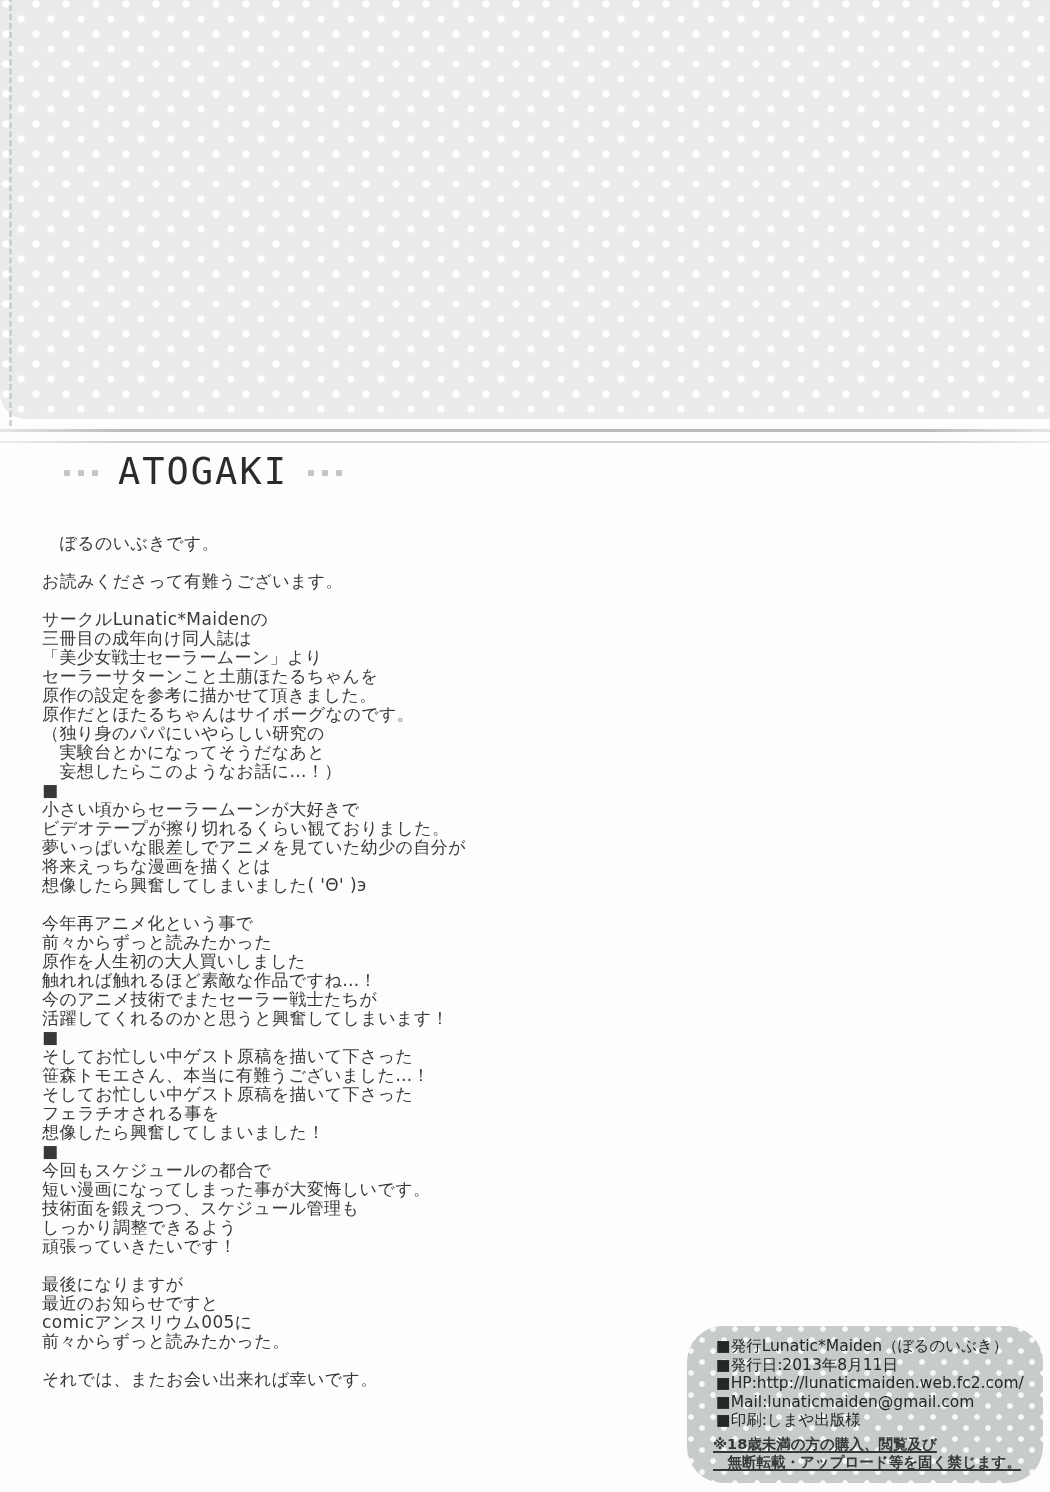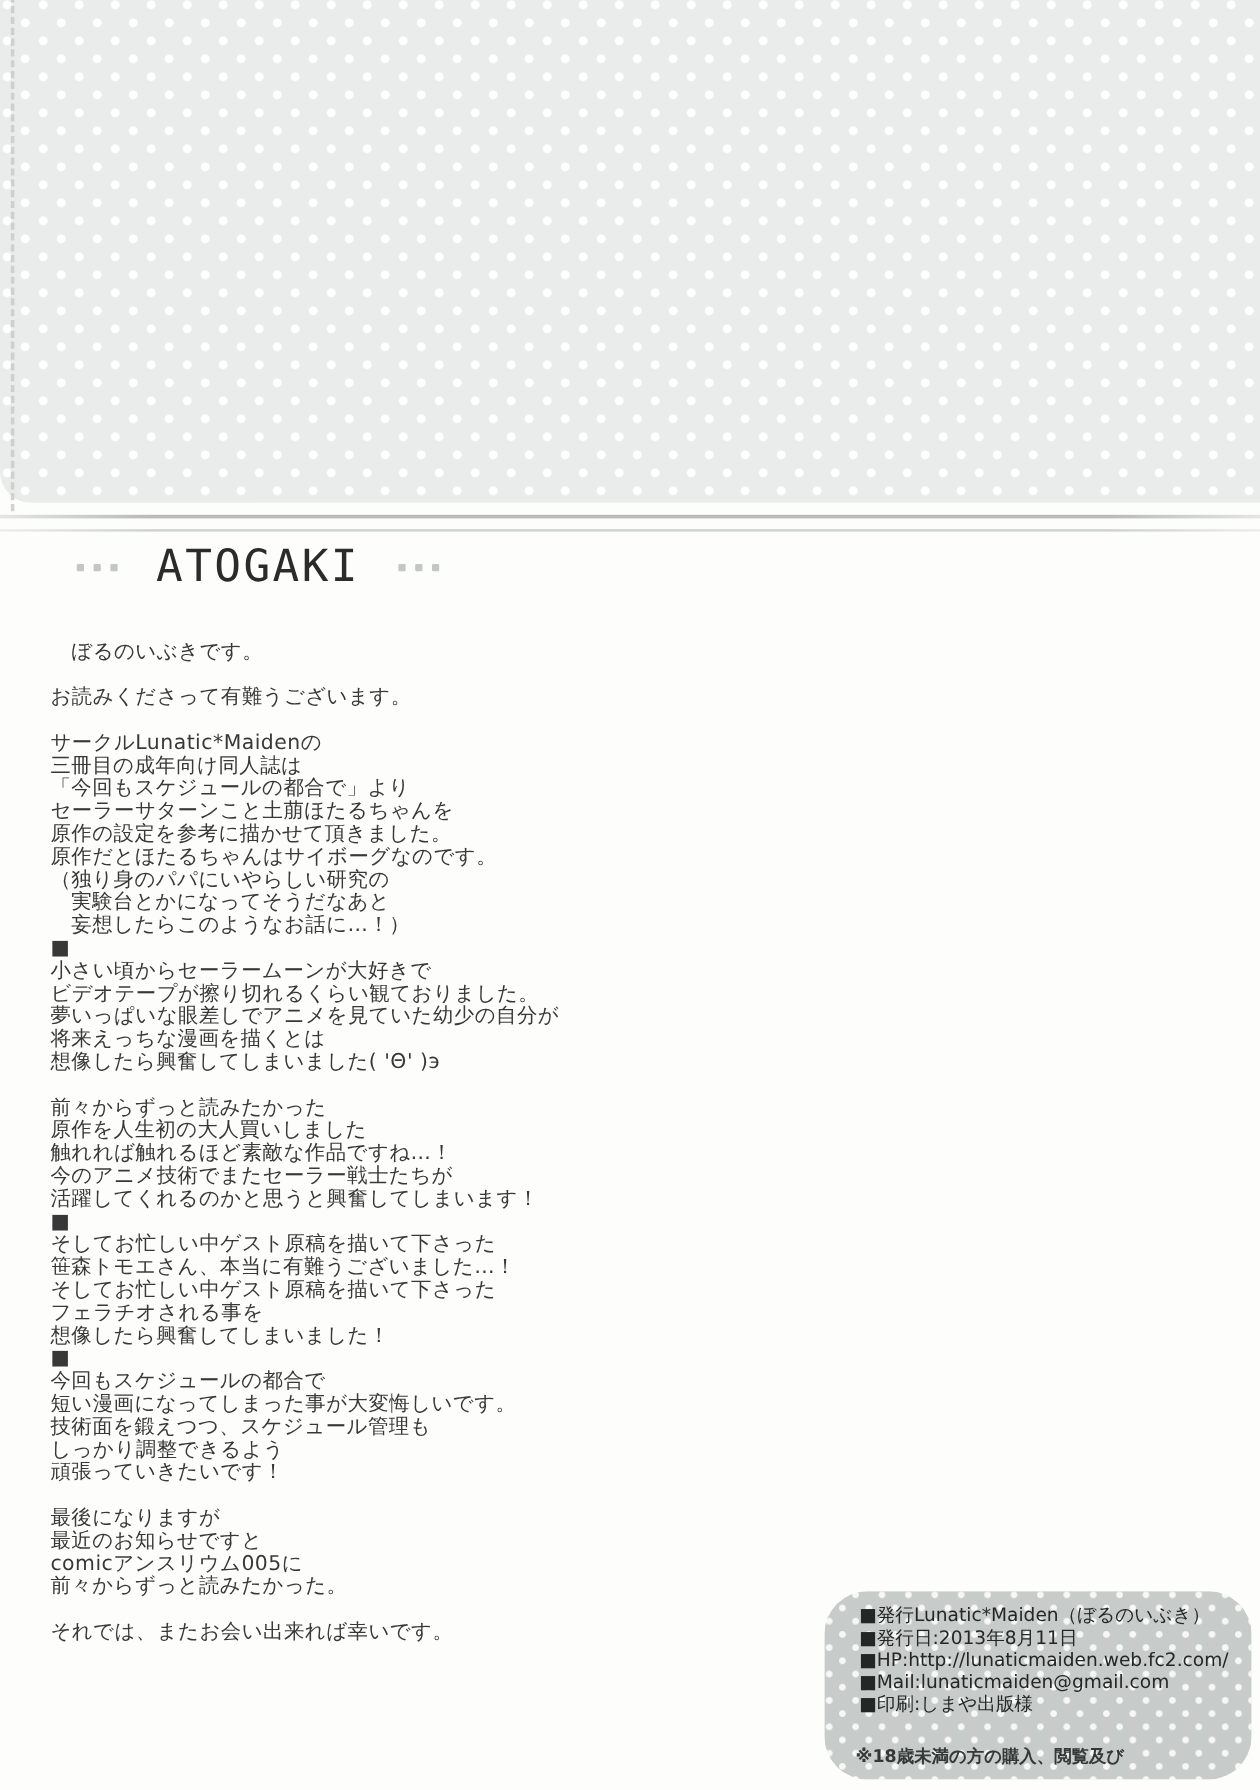--- a/index.html
+++ b/index.html
@@ -49,21 +49,21 @@
     background:linear-gradient(90deg, rgba(183,187,186,.35), var(--rule_dark) 12%, var(--rule_dark) 88%, rgba(183,187,186,.35));
   }
   .rule-bottom {
     position:absolute; left:0; top:441px; width:1050px; height:2px;
     background:linear-gradient(90deg, rgba(205,209,208,.35), var(--rule_light) 12%, var(--rule_light) 88%, rgba(205,209,208,.35));
   }
 
   
   .title-row {
     position:absolute; left:64px; top:446px;
-    display:flex; align-items:center; gap:32px;
+    display:flex; align-items:center; gap:20px;
     height:50px;
   }
   .page-title {
     font-family:"DejaVu Sans Mono", monospace;
     font-size:37px;
     letter-spacing:2px;
     color:var(--title_text);
     white-space:nowrap;
   }
   .dot-cluster { display:flex; gap:8px; padding-top:4px; }
@@ -104,23 +104,23 @@
   .colophon-lines .line { white-space:pre; min-height:18.5px; }
 
   .age-warning {
     position:absolute; left:26px; top:110px;
     font-size:14.5px; line-height:17.5px;
     font-weight:bold;
     color:#343837;
   }
   .age-warning .line {
     white-space:pre;
+    text-decoration:underline;
     text-decoration-thickness:1.5px;
     text-underline-offset:2px;
-    margin-top:20px;
   }
 </style>
 </head>
 <body>
 
 <div class="header-band"></div>
 <div class="scan-edge"></div>
 
 <div class="rule-top"></div>
 <div class="rule-bottom"></div>
@@ -139,34 +139,35 @@
     </span>
 </div>
 
 <div class="afterword-body">
     <div class="line">　ぼるのいぶきです。</div>
     <div class="line"></div>
     <div class="line">お読みくださって有難うございます。</div>
     <div class="line"></div>
     <div class="line">サークルLunatic*Maidenの</div>
     <div class="line">三冊目の成年向け同人誌は</div>
-    <div class="line">「今回もスケジュールの都合で」より</div>
+    <div class="line">「美少女戦士セーラームーン」より</div>
     <div class="line">セーラーサターンこと土萠ほたるちゃんを</div>
     <div class="line">原作の設定を参考に描かせて頂きました。</div>
     <div class="line">原作だとほたるちゃんはサイボーグなのです。</div>
     <div class="line">（独り身のパパにいやらしい研究の</div>
     <div class="line">　実験台とかになってそうだなあと</div>
     <div class="line">　妄想したらこのようなお話に…！）</div>
     <div class="line">■</div>
     <div class="line">小さい頃からセーラームーンが大好きで</div>
     <div class="line">ビデオテープが擦り切れるくらい観ておりました。</div>
     <div class="line">夢いっぱいな眼差しでアニメを見ていた幼少の自分が</div>
     <div class="line">将来えっちな漫画を描くとは</div>
     <div class="line">想像したら興奮してしまいました( 'Θ' )э</div>
     <div class="line"></div>
+    <div class="line">今年再アニメ化という事で</div>
     <div class="line">前々からずっと読みたかった</div>
     <div class="line">原作を人生初の大人買いしました</div>
     <div class="line">触れれば触れるほど素敵な作品ですね…！</div>
     <div class="line">今のアニメ技術でまたセーラー戦士たちが</div>
     <div class="line">活躍してくれるのかと思うと興奮してしまいます！</div>
     <div class="line">■</div>
     <div class="line">そしてお忙しい中ゲスト原稿を描いて下さった</div>
     <div class="line">笹森トモエさん、本当に有難うございました…！</div>
     <div class="line">そしてお忙しい中ゲスト原稿を描いて下さった</div>
     <div class="line">フェラチオされる事を</div>

